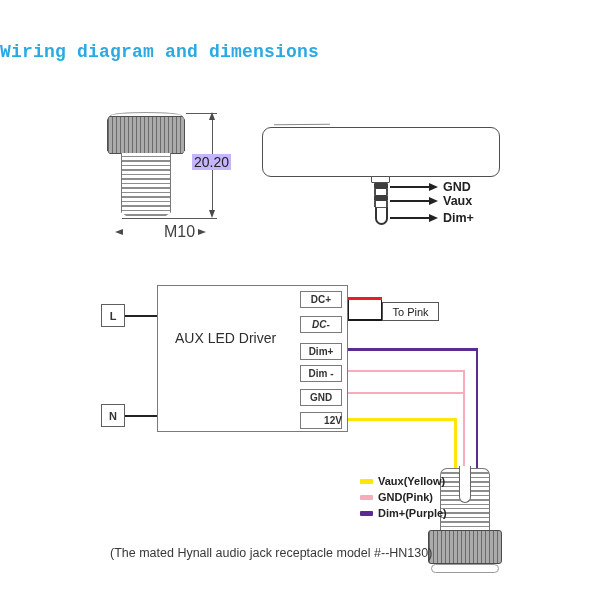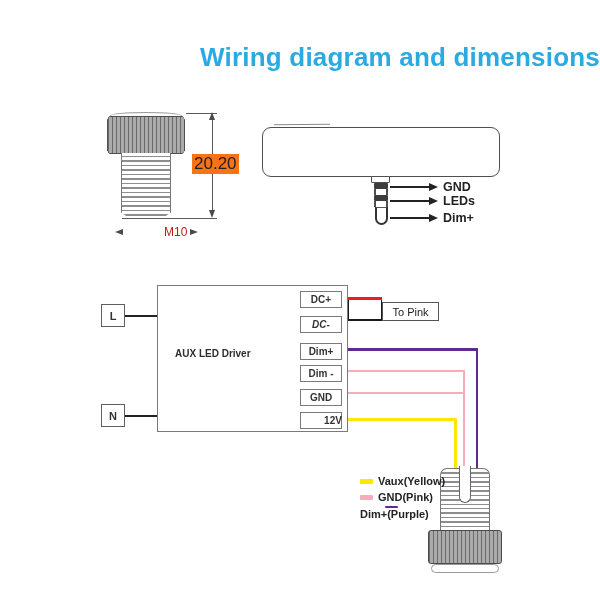--- a/index.html
+++ b/index.html
@@ -6,22 +6,22 @@
   html,body { background:#ffffff; }
   body { font-family:"Liberation Sans", sans-serif; }
   #stage {
     position:relative; width:600px; height:600px; background:#fff;
     overflow:hidden;
   }
   .abs { position:absolute; }
 
   
   #title {
-    left:0; right:0; top:42px; text-align:right;
-    font-size:26px; font-weight:700; letter-spacing:0.2px;
+    left:0; right:0; top:42px; text-align:left;
+    font-size:18px; font-weight:700; letter-spacing:0.2px;font-family:Liberation Mono, monospace;
   }
 
   
   .screw-topface {
     left:110px; top:112px; width:72px; height:7px;
     background:#fcfcfc; border:1px solid #9a9a9a; border-radius:50%;
   }
   .screw-head {
     left:107px; top:116px; width:78px; height:38px;
     background:repeating-linear-gradient(to right,#6a6a6a 0 1.5px,#ababab 1.5px 4px);
@@ -36,33 +36,33 @@
   }
   .dim-ext { background:#5a5a5a; }
   .dim-vline { left:212px; top:117px; width:1px; height:98px; background:#5a5a5a; }
   .arr-up   { left:209px; top:112px; width:0; height:0;
               border-left:3.5px solid transparent; border-right:3.5px solid transparent;
               border-bottom:8px solid #4a4a4a; }
   .arr-down { left:209px; top:210px; width:0; height:0;
               border-left:3.5px solid transparent; border-right:3.5px solid transparent;
               border-top:8px solid #4a4a4a; }
   .dim-label-v {
-    left:192px; top:154px; background:#f97316; padding:0 2px;
-    font-size:17px; color:#222;
+    left:192px; top:154px; background:#c4b5fd; padding:0 2px;
+    font-size:14px; color:#222;
   }
   .m10-row {
     left:115px; top:225px; width:60px; height:14px;
     display:flex; align-items:center;
   }
   .m10-row .ah-l { width:0; height:0; border-top:3.5px solid transparent;
     border-bottom:3.5px solid transparent; border-right:8px solid #4a4a4a; }
   .m10-row .ah-r { width:0; height:0; border-top:3.5px solid transparent;
     border-bottom:3.5px solid transparent; border-left:8px solid #4a4a4a; }
   .m10-row .seg { flex:1; height:1px; background:#5a5a5a; }
-  .m10-row .txt { font-size:12px; color:#b91c1c; padding:0 3px;margin-left:38px; }
+  .m10-row .txt { font-size:16px; color:#404040; padding:0 3px;margin-left:38px; }
 
   
   .sensor-body {
     left:262px; top:127px; width:238px; height:50px;
     background:#fff; border:1.5px solid #4f4f4f; border-radius:9px;
   }
   .sensor-lip { left:274px; top:124px; width:56px; height:1px; background:#8a8a8a;
     transform:rotate(-0.6deg); }
   .plug-collar { left:371px; top:176px; width:19px; height:7px;
     background:#fff; border:1px solid #4f4f4f; border-radius:1px; }
@@ -78,21 +78,21 @@
 
   
   .io-box {
     left:101px; width:24px; height:23px; background:#fff;
     border:1.5px solid #5f5f5f; display:flex; align-items:center; justify-content:center;
     font-size:11px; font-weight:700; color:#333;
   }
   .io-line { height:1.5px; background:#222; }
   .driver-box { left:157px; top:285px; width:191px; height:147px;
     background:#fff; border:1.5px solid #7a7a7a; }
-  .driver-label { left:175px; top:348px; font-size:10px; color:#2e2e2e;font-weight:bold; }
+  .driver-label { left:175px; top:330px; font-size:14px; color:#2e2e2e; }
   .term-box {
     left:300px; width:42px; height:17px; background:#fff; border:1.5px solid #7a7a7a;
     display:flex; align-items:center; justify-content:center;
     font-size:10px; font-weight:700; color:#333;
   }
   .connector-rect {
     left:348px; top:297px; width:34px; height:24px; background:#fff;
     border-left:1.5px solid #1a1a1a; border-right:1.5px solid #1a1a1a;
   }
   .toleds-box {
@@ -168,21 +168,21 @@
     <div class="abs plug-band-dark" style="top:195px;"></div>
     <div class="abs plug-band-light" style="top:201px;"></div>
     <div class="abs plug-tip"></div>
 
     <div class="abs pin-line" style="left:390px; top:186px; width:39px;"></div>
     <div class="abs pin-arrow" style="left:429px; top:183px;"></div>
     <div class="abs pin-label" style="left:443px; top:180px;">GND</div>
 
     <div class="abs pin-line" style="left:390px; top:200px; width:39px;"></div>
     <div class="abs pin-arrow" style="left:429px; top:197px;"></div>
-    <div class="abs pin-label" style="left:443px; top:194px;">LEDs</div>
+    <div class="abs pin-label" style="left:443px; top:194px;">Vaux</div>
 
     <div class="abs pin-line" style="left:390px; top:217px; width:39px;"></div>
     <div class="abs pin-arrow" style="left:429px; top:214px;"></div>
     <div class="abs pin-label" style="left:443px; top:211px;">Dim+</div>
   </div>
 
   <div>
     <div class="abs io-box" style="top:304px;">L</div>
     <div class="abs io-box" style="top:404px;">N</div>
     <div class="abs io-line" style="left:125px; top:315px; width:33px;"></div>
@@ -223,20 +223,21 @@
 
   <div>
     <div class="abs legend-row" style="top:474px;">
       <span class="legend-swatch" style="background: rgb(255, 230, 10);"></span>
       <span class="legend-label">Vaux(Yellow)</span>
     </div>
     <div class="abs legend-row" style="top:490px;justify-content:flex-end;">
       <span class="legend-swatch" style="background: rgb(248, 171, 186);"></span>
       <span class="legend-label">GND(Pink)</span>
     </div>
-    <div class="abs legend-row" style="top:506px;flex-direction:column;">
+    <div class="abs legend-row" style="top:506px;">
       <span class="legend-swatch" style="background: rgb(91, 43, 143);"></span>
       <span class="legend-label">Dim+(Purple)</span>
     </div>
   </div>
 
+  <div id="footnote" class="abs">(The mated Hynall audio jack receptacle model #--HN130)</div>
 
 </div>
 
 </body></html>

